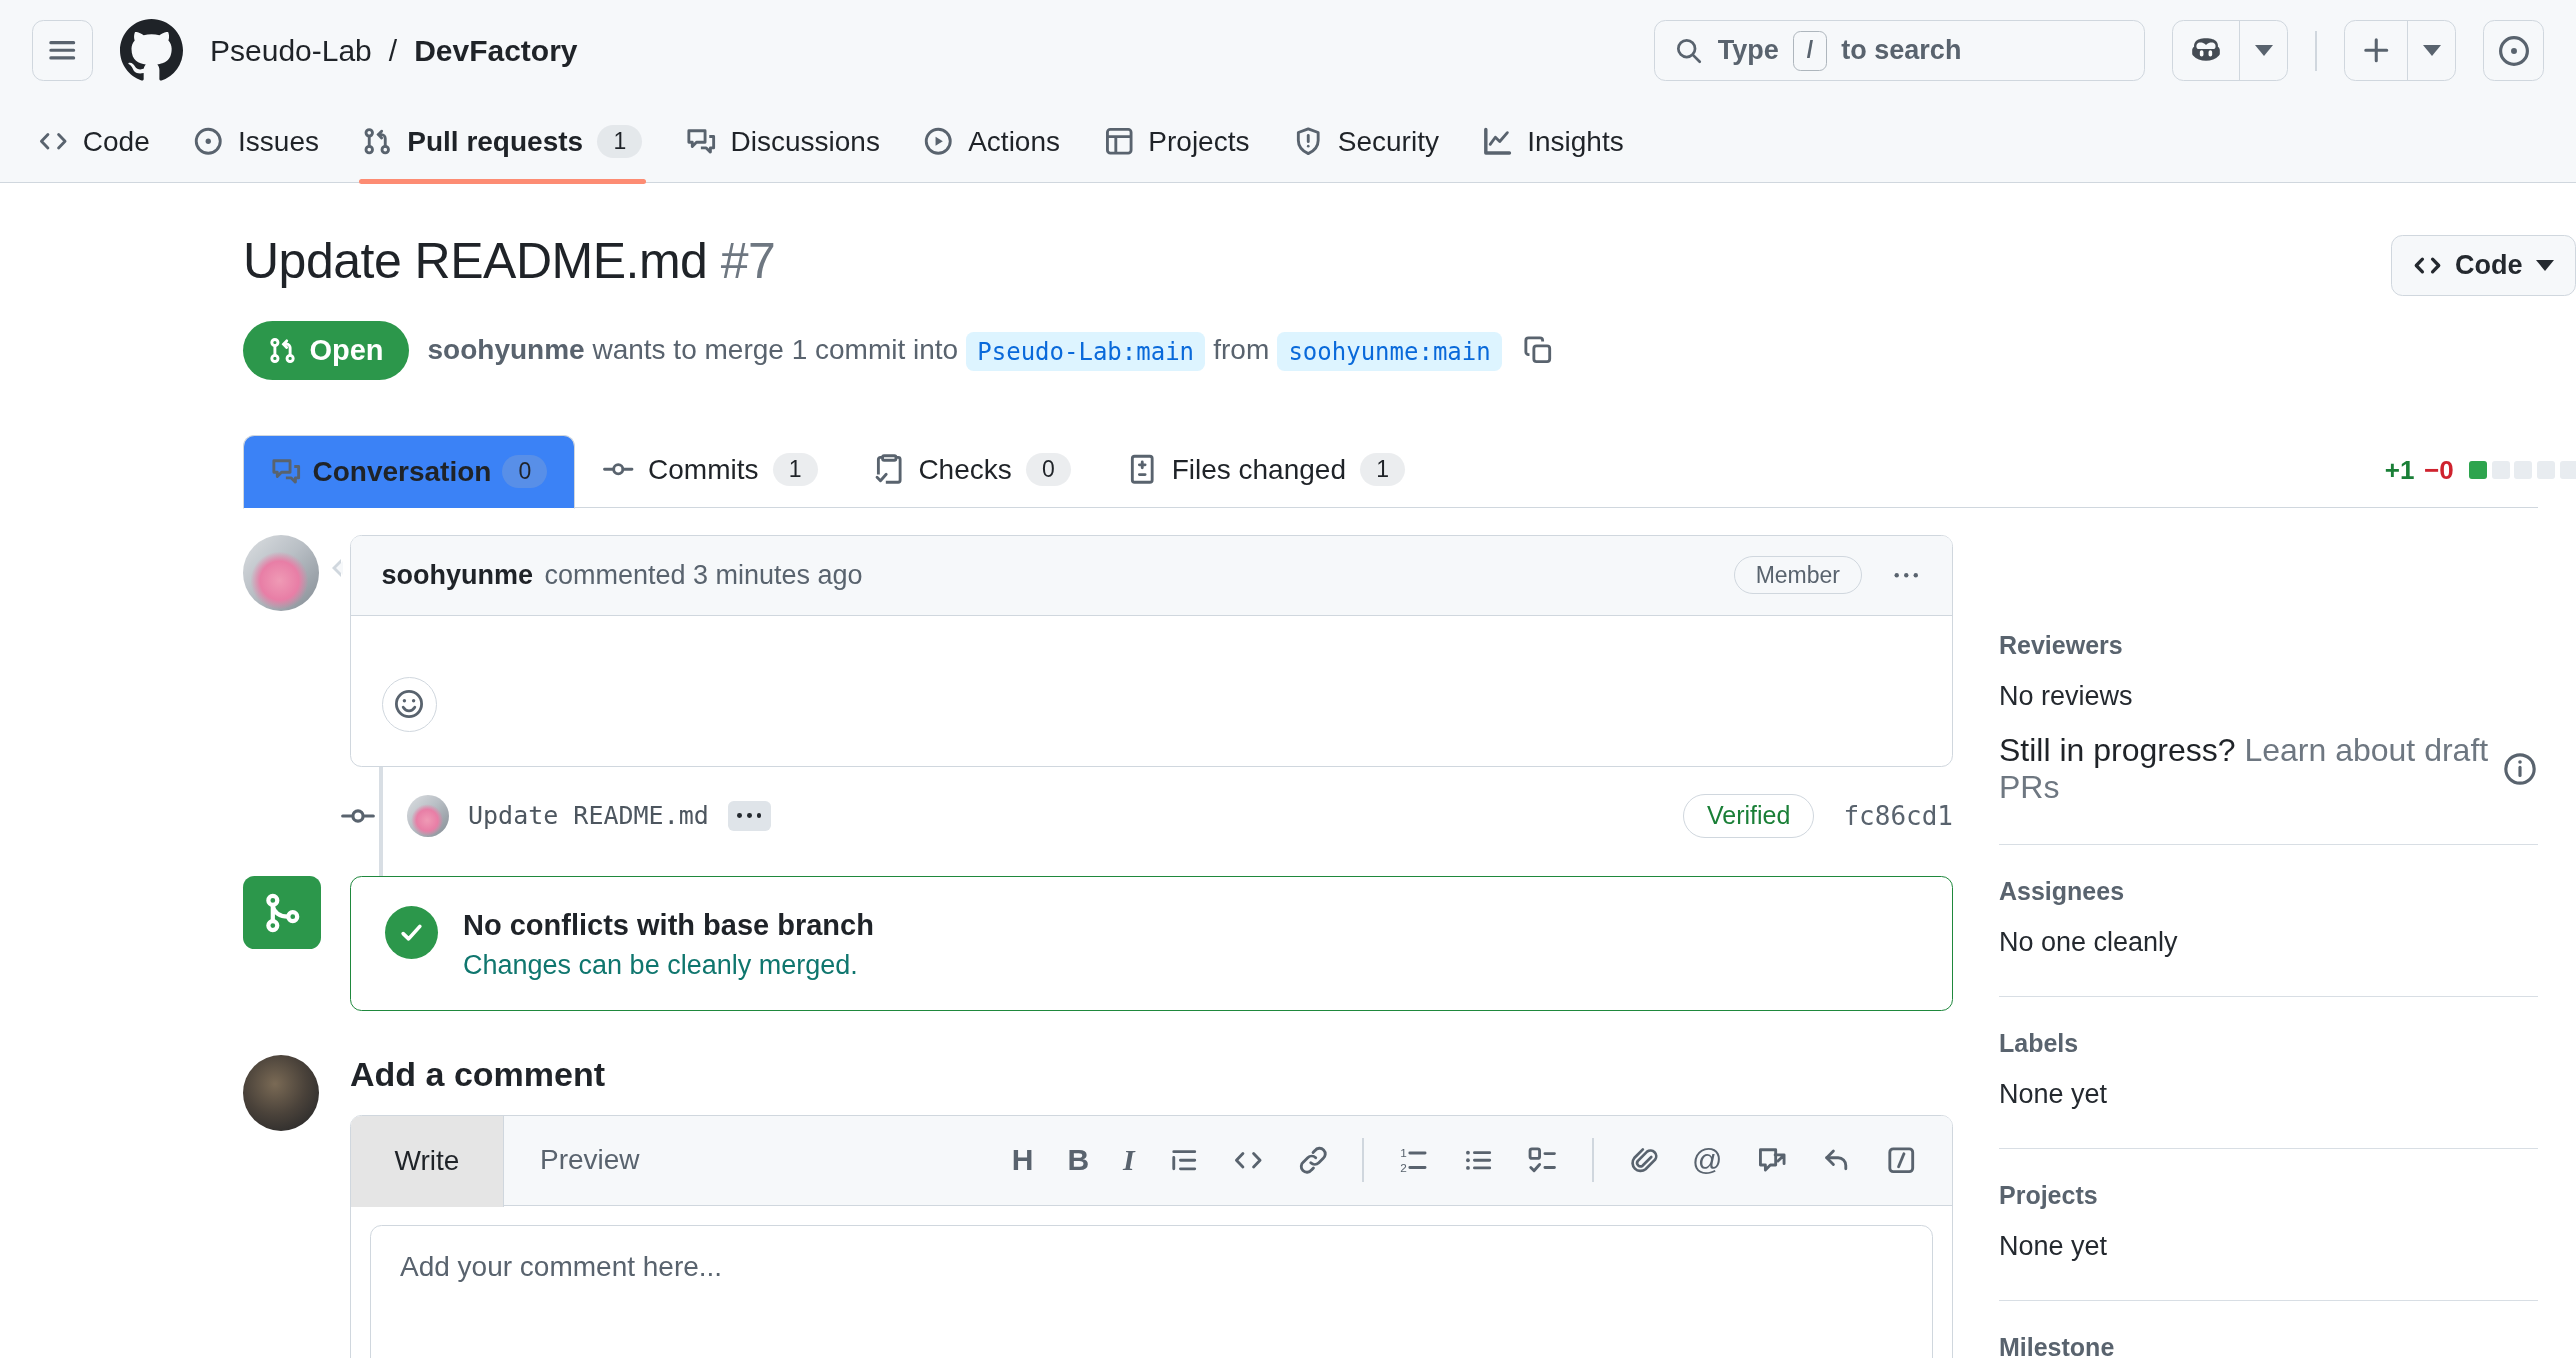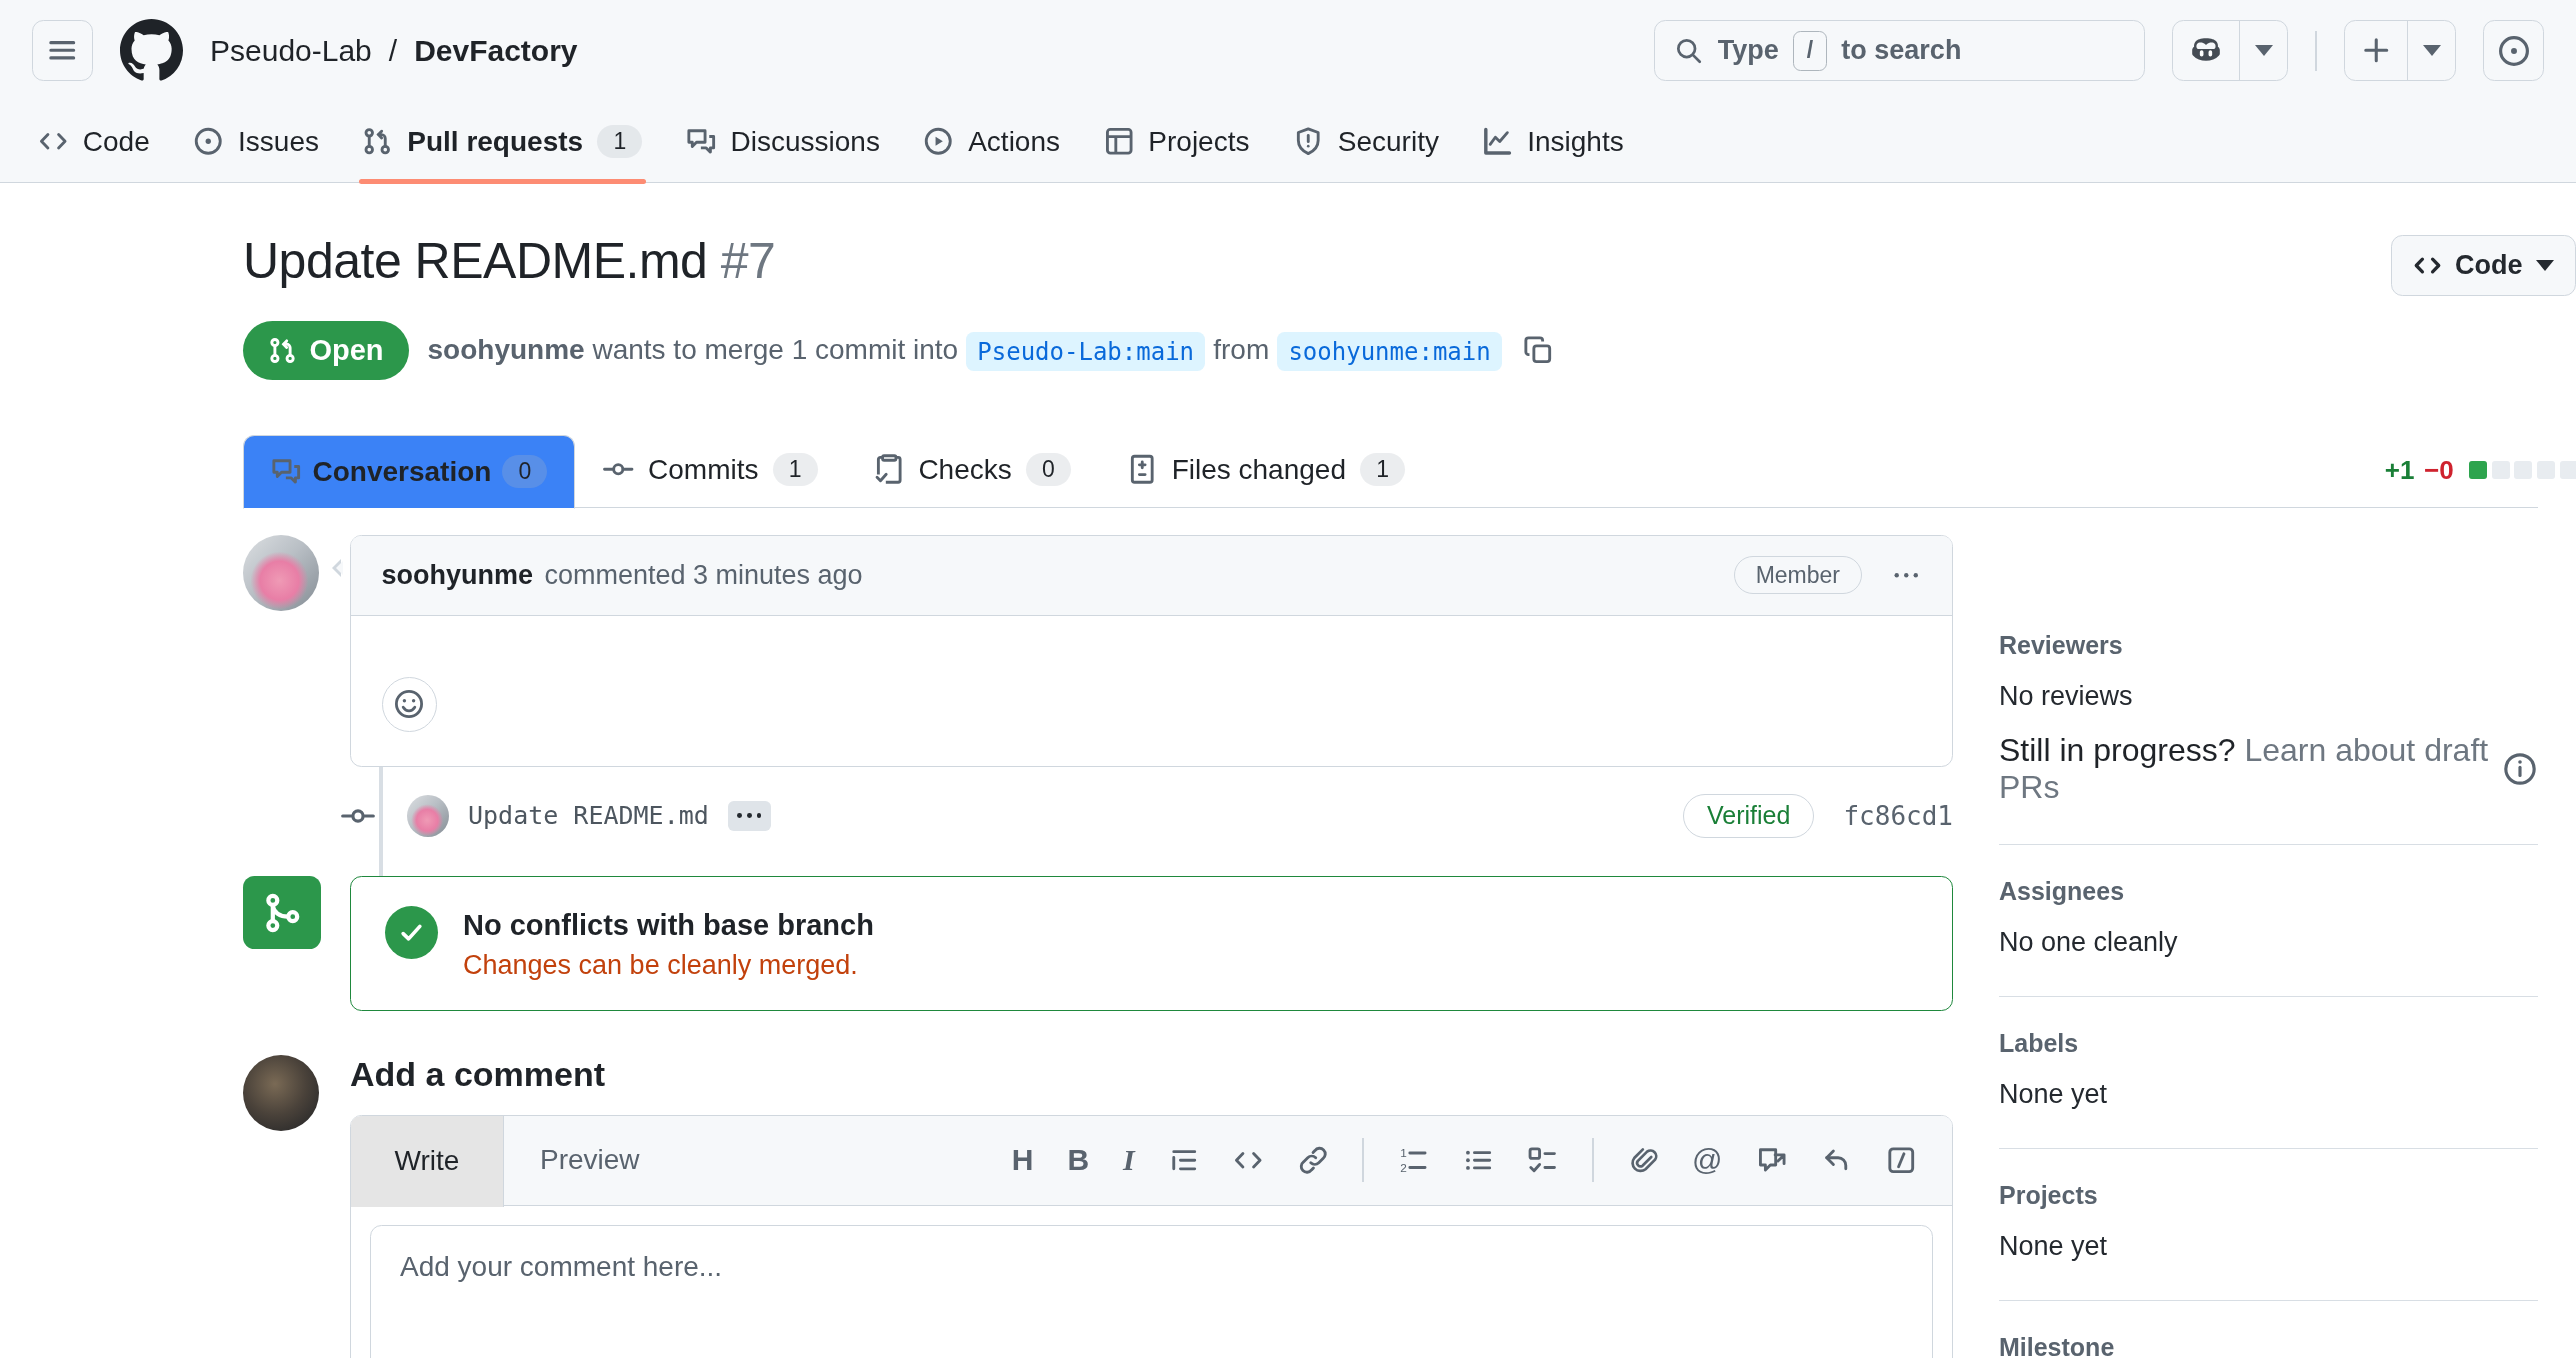--- a/index.html
+++ b/index.html
@@ -178,21 +178,21 @@
   }
   .merge-box {
     flex: 1; border: 1.9px solid #1f883d; border-radius: 11.4px; background: #fff;
     padding: 29px 34px; display: flex; gap: 25px; align-items: flex-start;
   }
   .check-circle {
     width: 53px; height: 53px; border-radius: 50%; background: #2c974b;
     display: flex; align-items: center; justify-content: center; flex-shrink: 0; color: #fff;
   }
   .merge-title { font-size: 29px; font-weight: 700; line-height: 38px; }
-  .merge-sub { font-size: 27px; color: #c2410c; margin-top: 5.7px; }
+  .merge-sub { font-size: 27px; color: #0f766e; margin-top: 5.7px; }
 
   
   .add-comment { position: relative; margin-top: 44px; padding-left: 107px; }
   .ac-heading { font-size: 34px; font-weight: 700; }
   .editor { margin-top: 21px; border: 1.9px solid #d0d7de; border-radius: 11.4px; background: #fff; }
   .editor-head { background: #f6f8fa; height: 90px; display: flex; align-items: stretch; border-bottom: 1.9px solid #d0d7de; border-radius: 9.5px 9.5px 0 0; }
   .write-tab {
     width: 153px; background: #e5e5e5; display: flex; align-items: center; justify-content: center;
     font-size: 28px; color: #1f2328; border-right: 1.9px solid #d0d7de; border-radius: 9.5px 0 0 0;
     margin-bottom: -1.9px; cursor: pointer;

